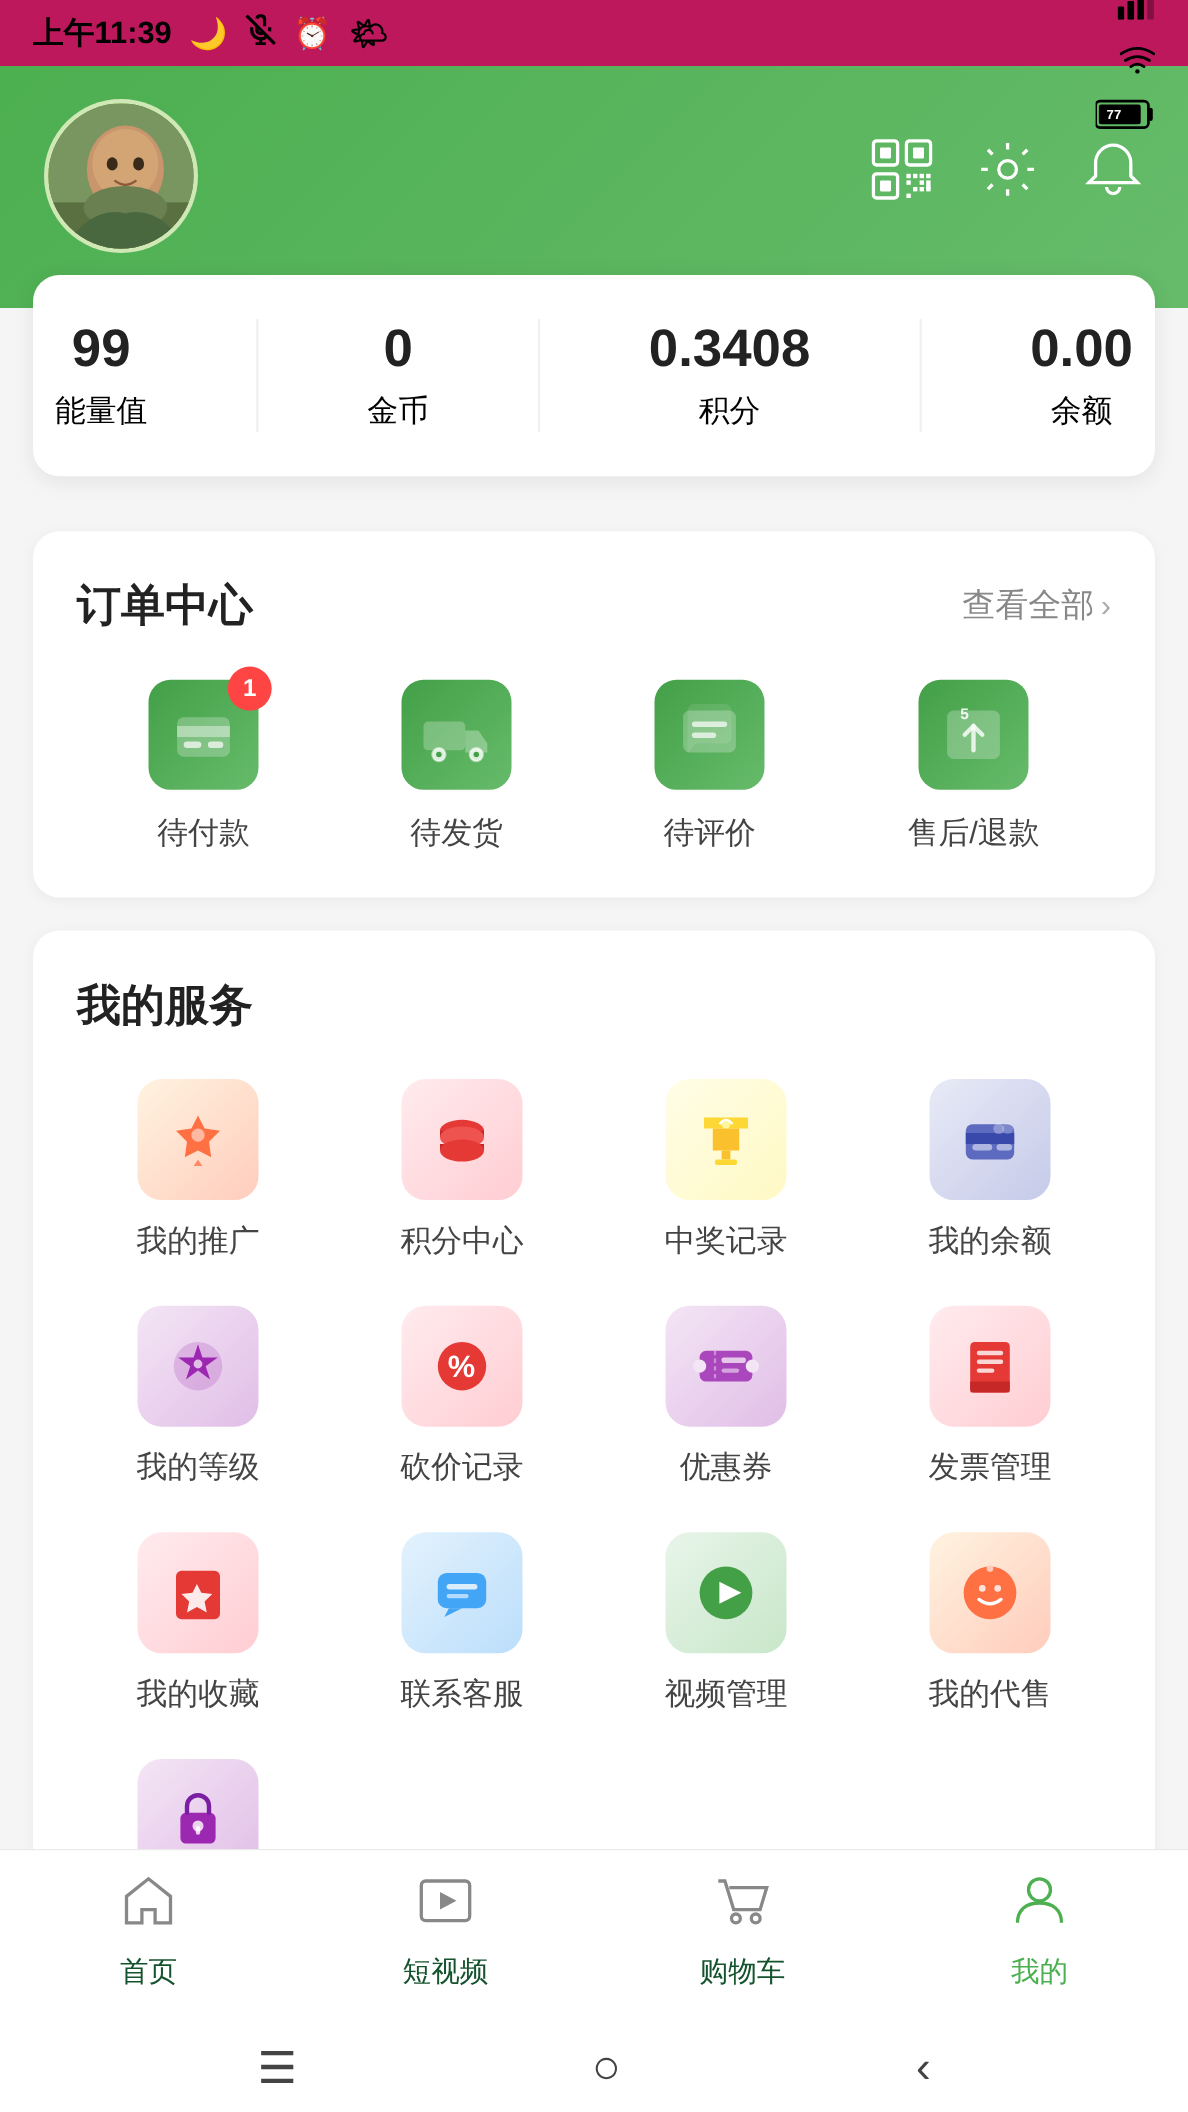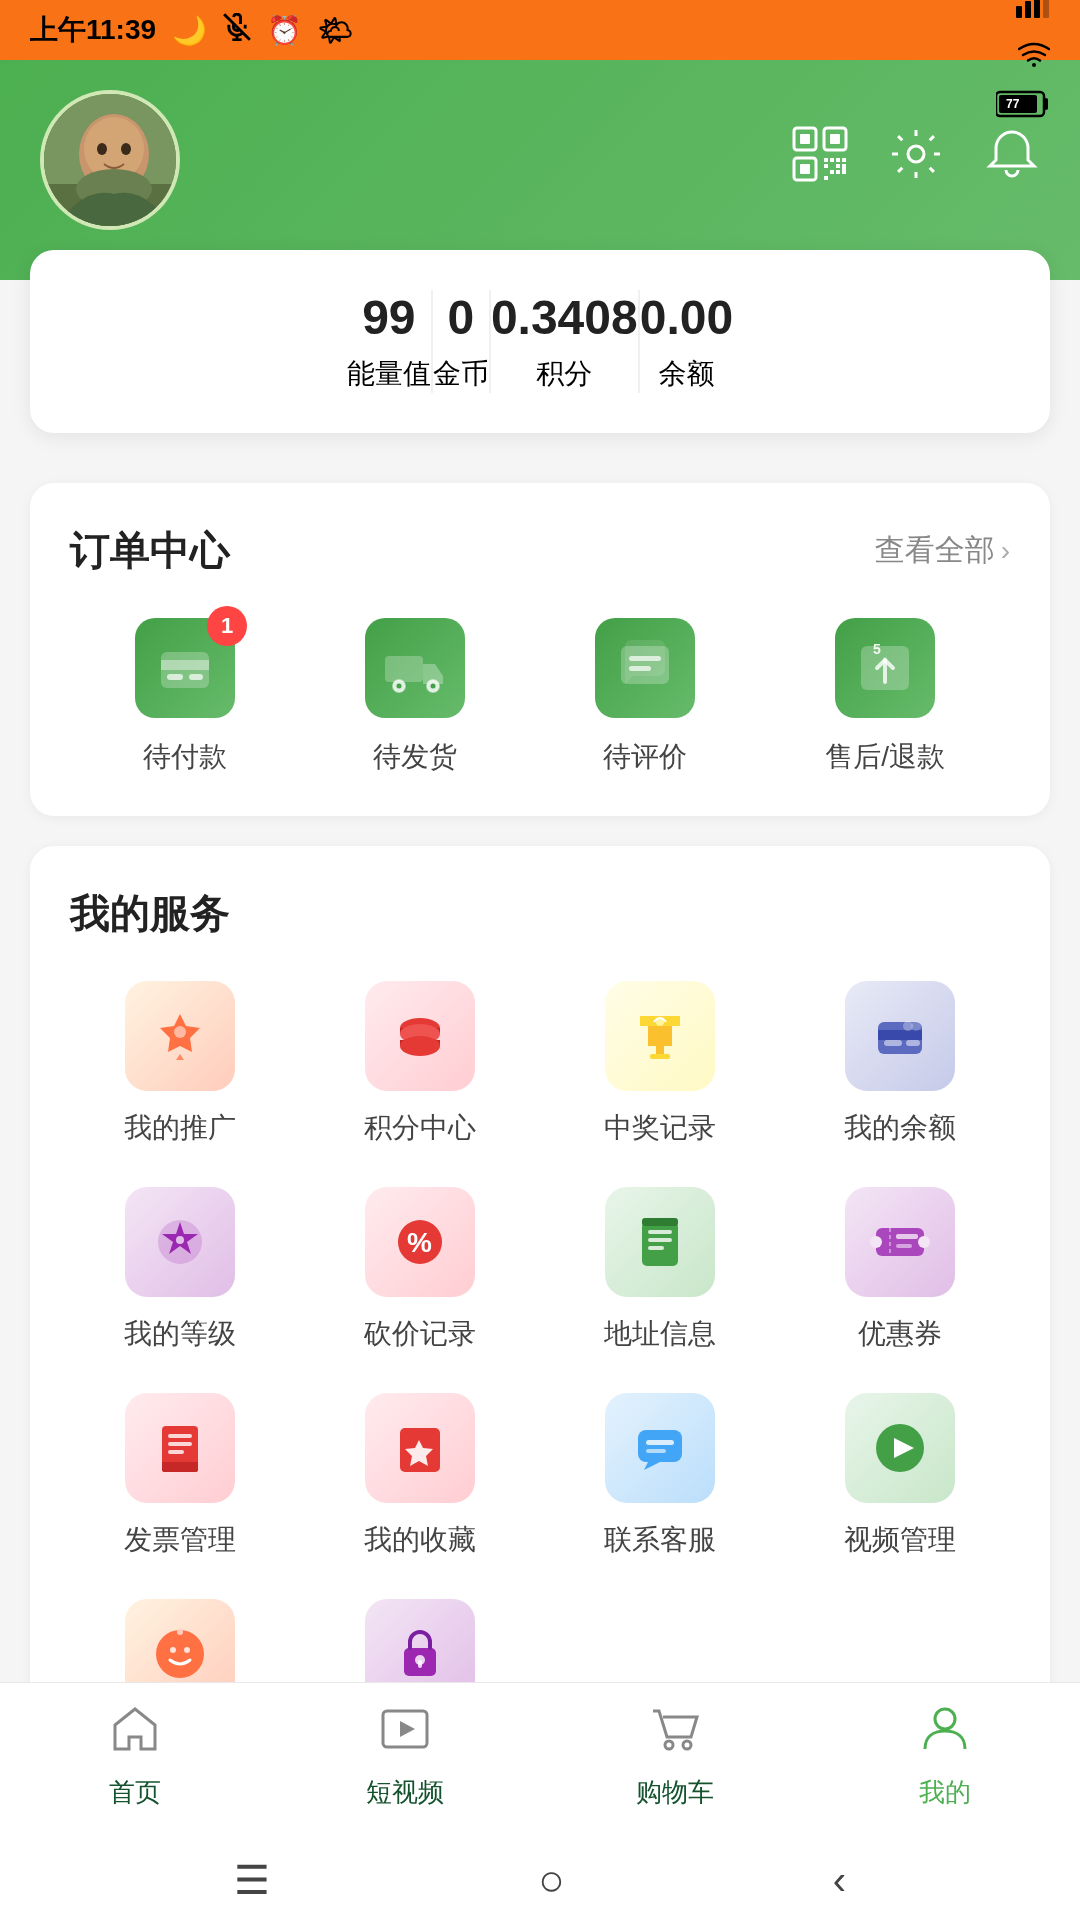--- a/index.html
+++ b/index.html
@@ -8,21 +8,21 @@
       width: 1080px;
       min-height: 1920px;
       font-family: -apple-system, 'PingFang SC', 'Helvetica Neue', Arial, sans-serif;
       background: #f5f5f5;
       position: relative;
       overflow-x: hidden;
     }
 
     
     .status-bar {
-      background: #f97316;
+      background: #be185d;
       height: 60px;
       display: flex;
       align-items: center;
       justify-content: space-between;
       padding: 0 30px;
       color: #000;
       font-size: 28px;
       font-weight: 600;
     }
     .status-left { display: flex; align-items: center; gap: 16px; }
@@ -76,21 +76,21 @@
       cursor: pointer;
     }
 
     
     .stats-card {
       background: #fff;
       margin: -30px 30px 0 30px;
       border-radius: 24px;
       padding: 40px 20px;
       display: flex;
-      justify-content: center;
+      justify-content: space-between;
       box-shadow: 0 4px 20px rgba(0,0,0,0.08);
     }
     .stat-item {
       display: flex;
       flex-direction: column;
       align-items: center;
       gap: 10px;
     }
     .stat-value {
       font-size: 48px;
@@ -522,32 +522,20 @@
       <div class="service-item">
         <div class="service-icon" style="background:linear-gradient(135deg,#ffebee,#ffcdd2);">
           <svg width="60" height="60" viewBox="0 0 60 60" fill="none">
             <circle cx="30" cy="30" r="22" fill="#e53935"></circle>
             <text x="17" y="40" font-size="28" font-weight="bold" fill="#fff">%</text>
           </svg>
         </div>
         <span class="service-label">砍价记录</span>
       </div>
 
-      <div class="service-item">
-        <div class="service-icon" style="background:linear-gradient(135deg,#e8f5e9,#c8e6c9);">
-          <svg width="60" height="60" viewBox="0 0 60 60" fill="none">
-            <rect x="12" y="10" width="36" height="44" rx="5" fill="#43a047"></rect>
-            <rect x="18" y="18" width="24" height="4" rx="2" fill="rgba(255,255,255,0.8)"></rect>
-            <rect x="18" y="26" width="24" height="4" rx="2" fill="rgba(255,255,255,0.8)"></rect>
-            <rect x="18" y="34" width="16" height="4" rx="2" fill="rgba(255,255,255,0.8)"></rect>
-            <rect x="12" y="6" width="36" height="8" rx="3" fill="#2e7d32"></rect>
-          </svg>
-        </div>
-        <span class="service-label">地址信息</span>
-      </div>
 
       <div class="service-item">
         <div class="service-icon" style="background:linear-gradient(135deg,#f3e5f5,#e1bee7);">
           <svg width="60" height="60" viewBox="0 0 60 60" fill="none">
             <rect x="6" y="16" width="48" height="28" rx="6" fill="#ab47bc"></rect>
             <circle cx="6" cy="30" r="6" fill="#f3e5f5"></circle>
             <circle cx="54" cy="30" r="6" fill="#f3e5f5"></circle>
             <line x1="20" y1="16" x2="20" y2="44" stroke="rgba(255,255,255,0.4)" stroke-width="2" stroke-dasharray="4,3"></line>
             <rect x="26" y="22" width="22" height="5" rx="2" fill="rgba(255,255,255,0.7)"></rect>
             <rect x="26" y="32" width="16" height="4" rx="2" fill="rgba(255,255,255,0.5)"></rect>

